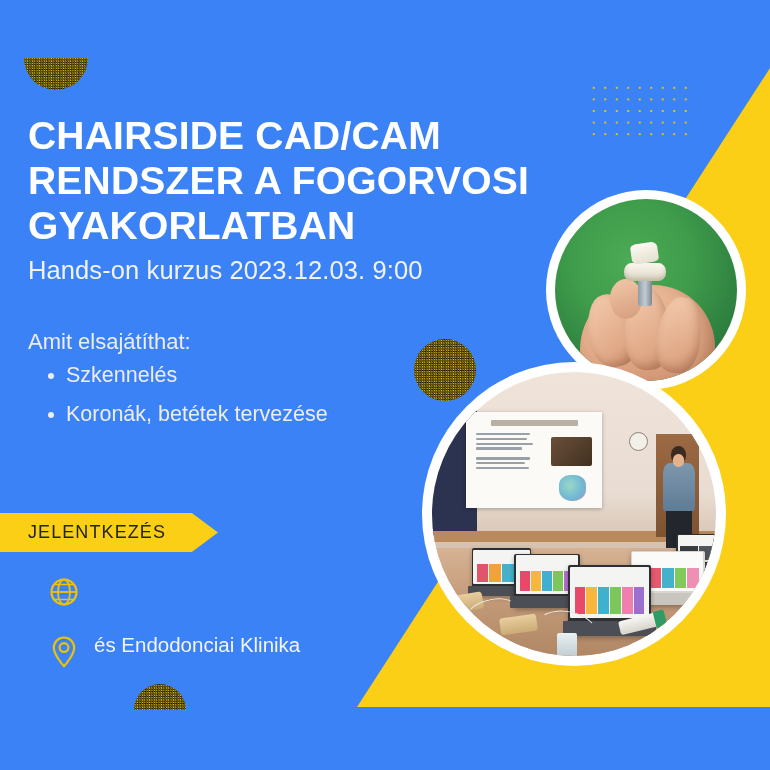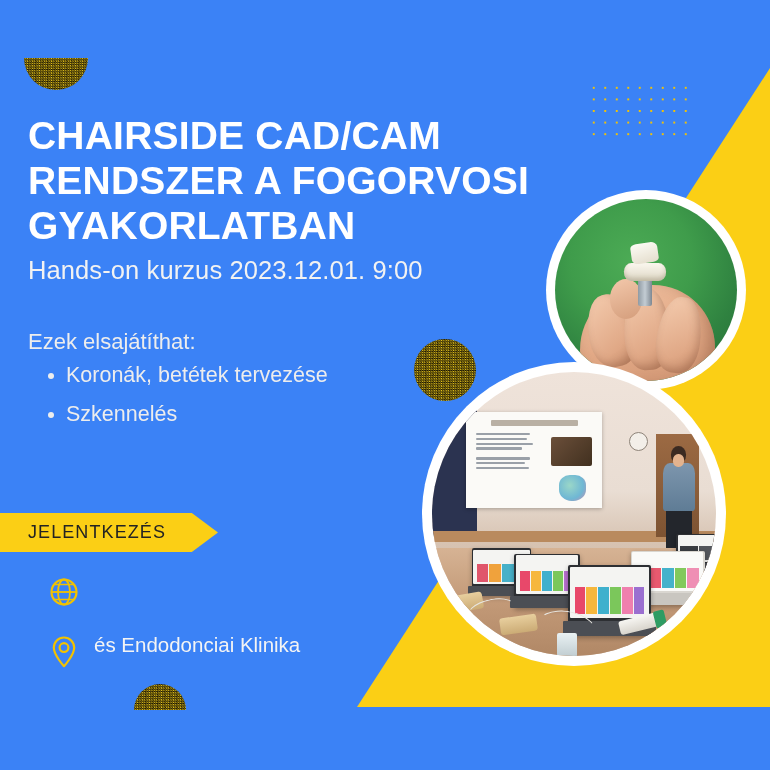--- a/index.html
+++ b/index.html
@@ -512,27 +512,27 @@
       <div class="tool t4"></div>
       <div class="cable c1"></div>
       <div class="cable c2"></div>
     </div>
   </div>
 
   <div class="content">
 
     <h1 class="title">CHAIRSIDE CAD/CAM RENDSZER A FOGORVOSI GYAKORLATBAN</h1>
 
-    <p class="subtitle">Hands-on kurzus 2023.12.01. 9:00</p>
-
-    <p class="lead">Ezek elsajátíthat:</p>
+    <p class="subtitle">Hands-on kurzus 2023.12.03. 9:00</p>
+
+    <p class="lead">Amit elsajátíthat:</p>
 
     <ul class="benefits">
+      <li>Szkennelés</li>
       <li>Koronák, betétek tervezése</li>
-      <li>Szkennelés</li>
     </ul>
 
     <div class="pennant">
       <div class="shape"></div>
       <div class="label">JELENTKEZÉS</div>
     </div>
 
     <div class="contact">
 
       <div class="c-row">

